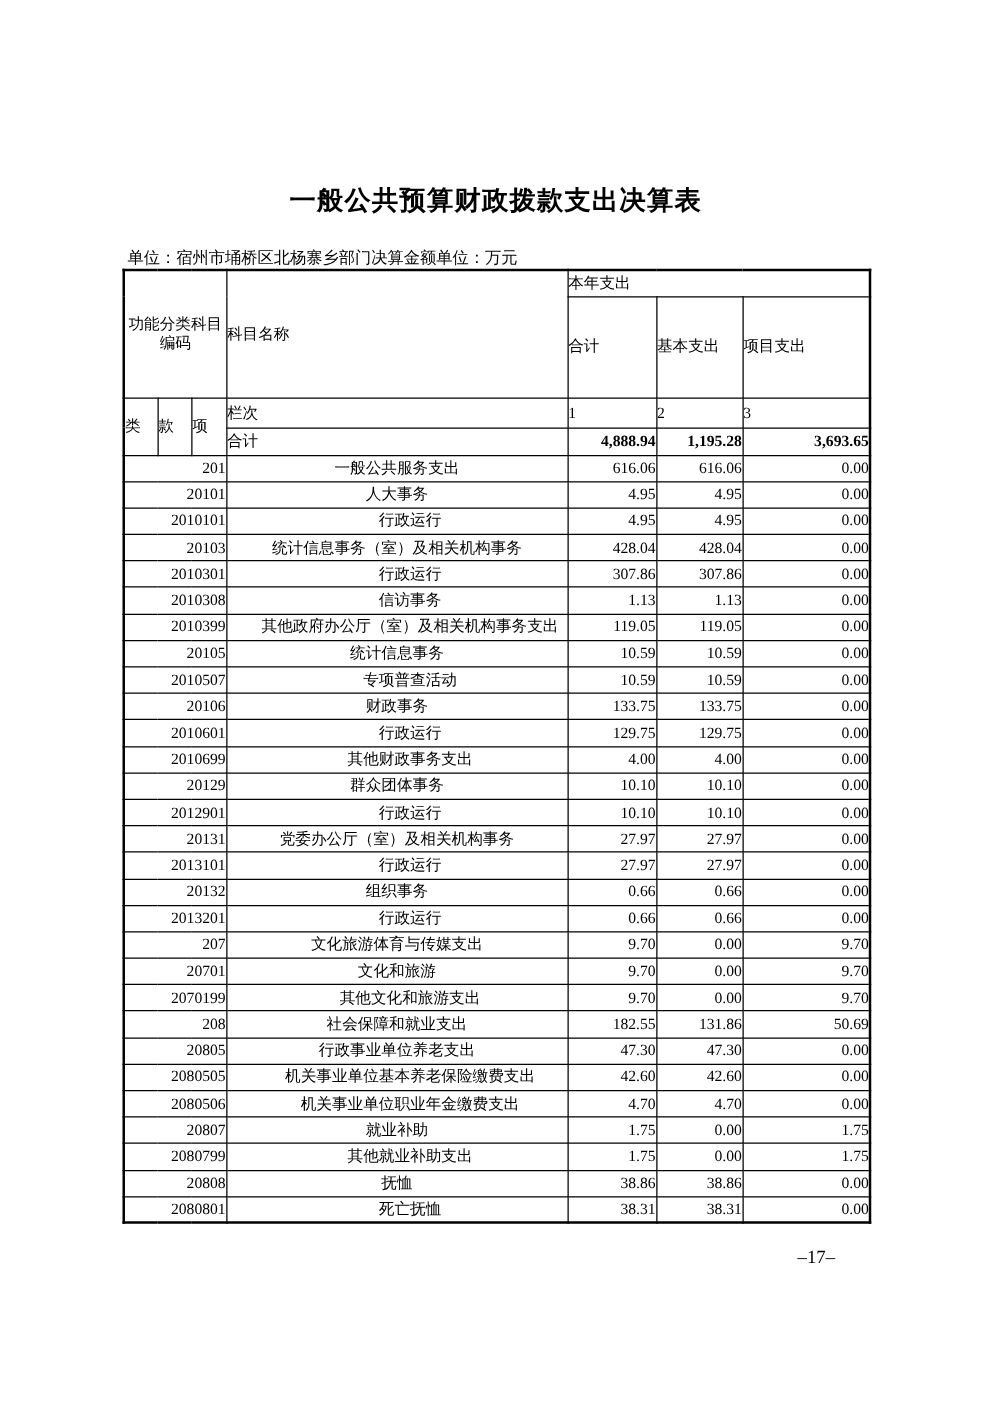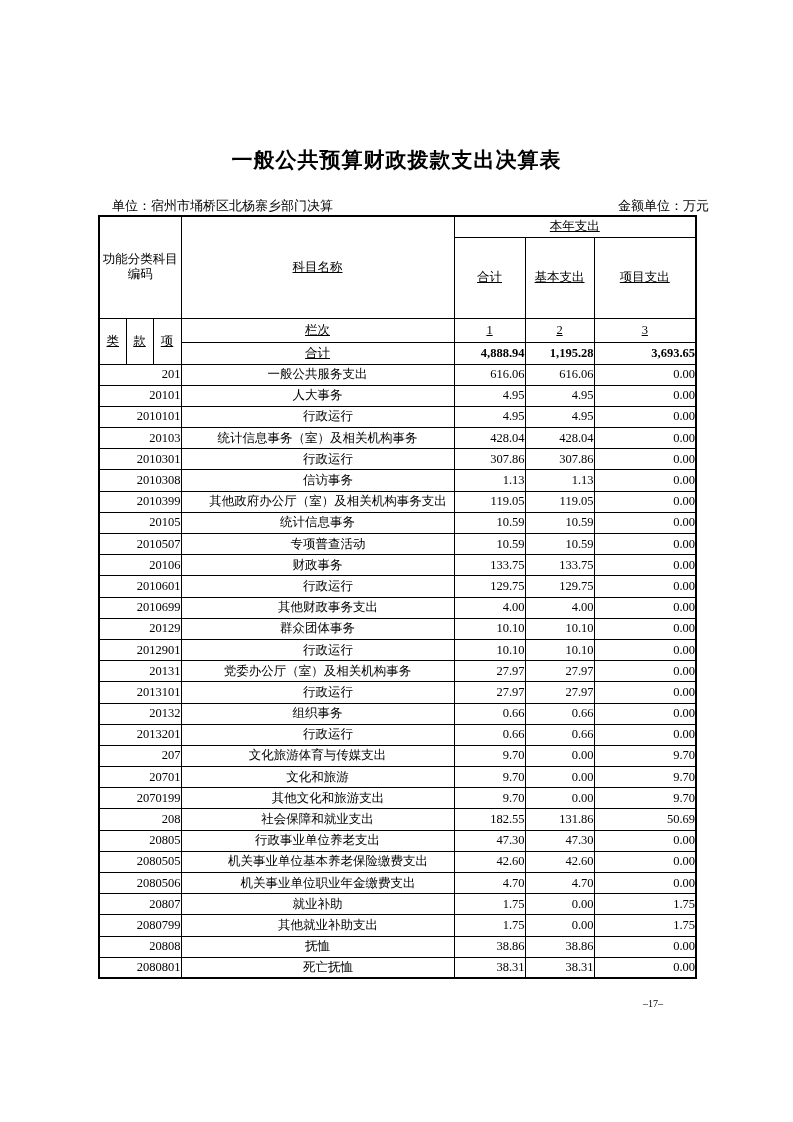--- a/index.html
+++ b/index.html
@@ -15,52 +15,52 @@
     position:absolute;top:146px;left:98px;width:597px;
     text-align:center;
     font-family:"Liberation Sans","DejaVu Sans",sans-serif;
     font-weight:bold;font-size:21px;letter-spacing:1px;
   }
   .table-code{
     position:absolute;top:181px;left:98px;width:597px;
     text-align:right;font-size:13px;
   }
   .unit-line{
-    position:absolute;top:197px;left:112px;width:597px;
-    display:flex;justify-content:space-between;
+    position:absolute;top:197px;left:102px;width:597px;
+    display:flex;justify-content:flex-start;
     font-size:13px;
   }
   table.budget{
     position:absolute;top:215px;left:98px;
     width:597px;
     border-collapse:collapse;table-layout:fixed;
     font-size:12.5px;
   }
   table.budget{border:2px solid #000;}
   table.budget td{
     border:1px solid #000;
     padding:0;vertical-align:middle;
     line-height:1.2;overflow:hidden;
     word-break:break-all;
   }
   .r-top{height:21px;}
   .r-head{height:81px;}
   .r-cols{height:24px;}
   .r-total{height:22px;}
   tbody.data tr{height:21.2px;}
-  .th-c{text-align:center;text-decoration:underline;}
+  .th-c{text-align:left;}
   .code-head{text-align:center;padding:0 8px;}
   .c-code{text-align:right;padding-left:8px;}
   .c-name{text-align:center;padding-left:9px;}
   .c-name.indent-1{padding-left:21px;}
   .c-num{text-align:right;padding-right:8px;}
   .bold{font-weight:bold;}
   .page-number{
     position:absolute;top:998px;left:592px;width:122px;
-    text-align:center;font-size:10px;
+    text-align:center;font-size:15px;
   }
 </style>
 </head>
 <body>
 
 <div class="page">
 
   <div class="doc-title">一般公共预算财政拨款支出决算表</div>
 
 

